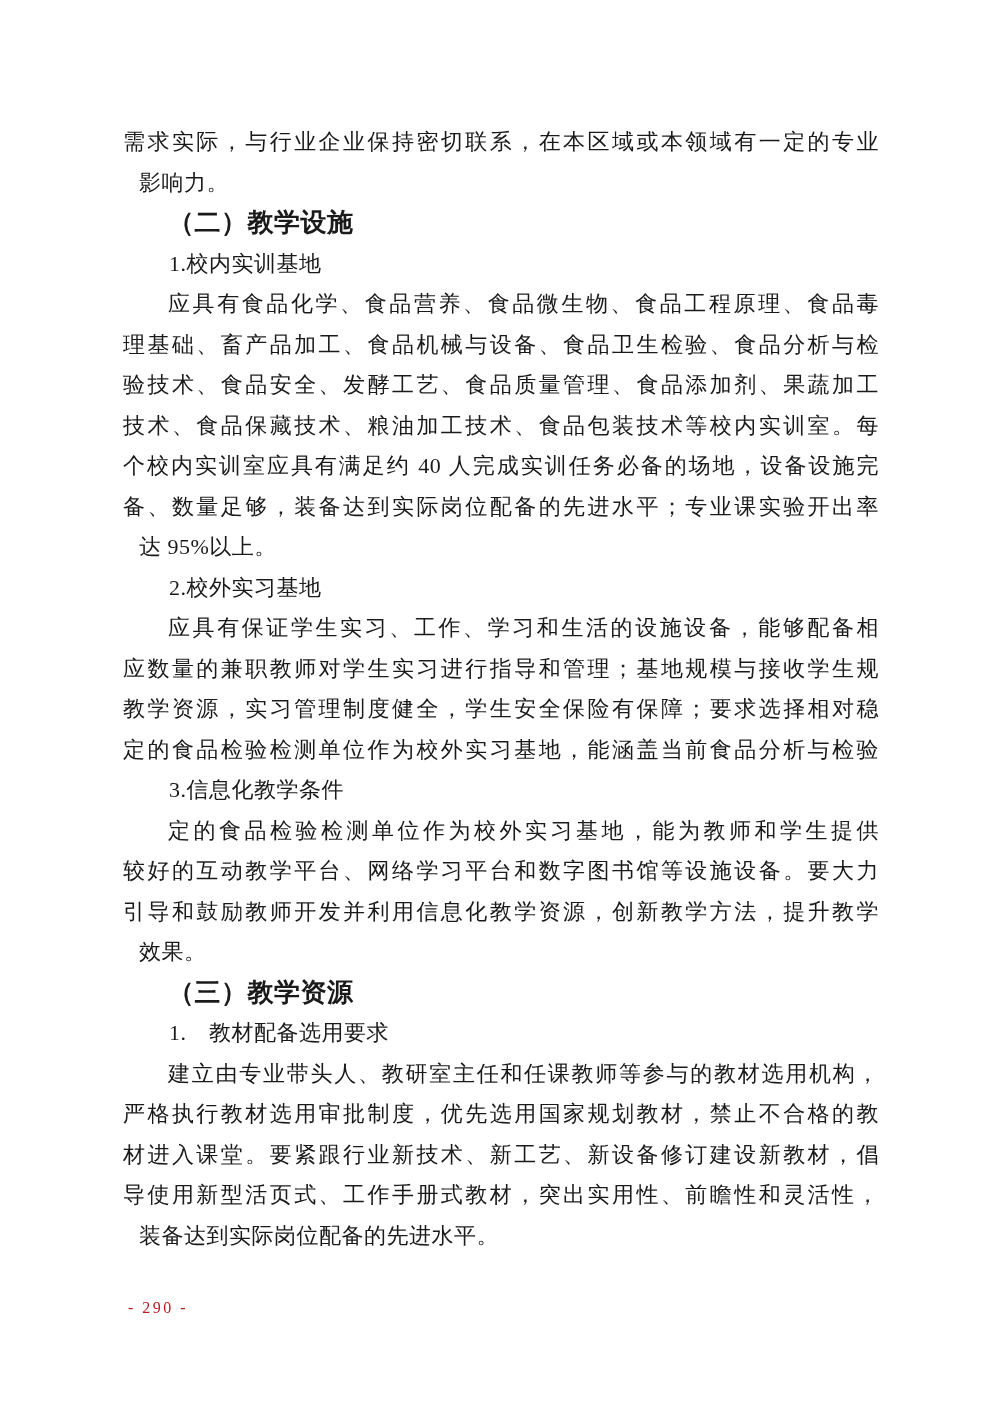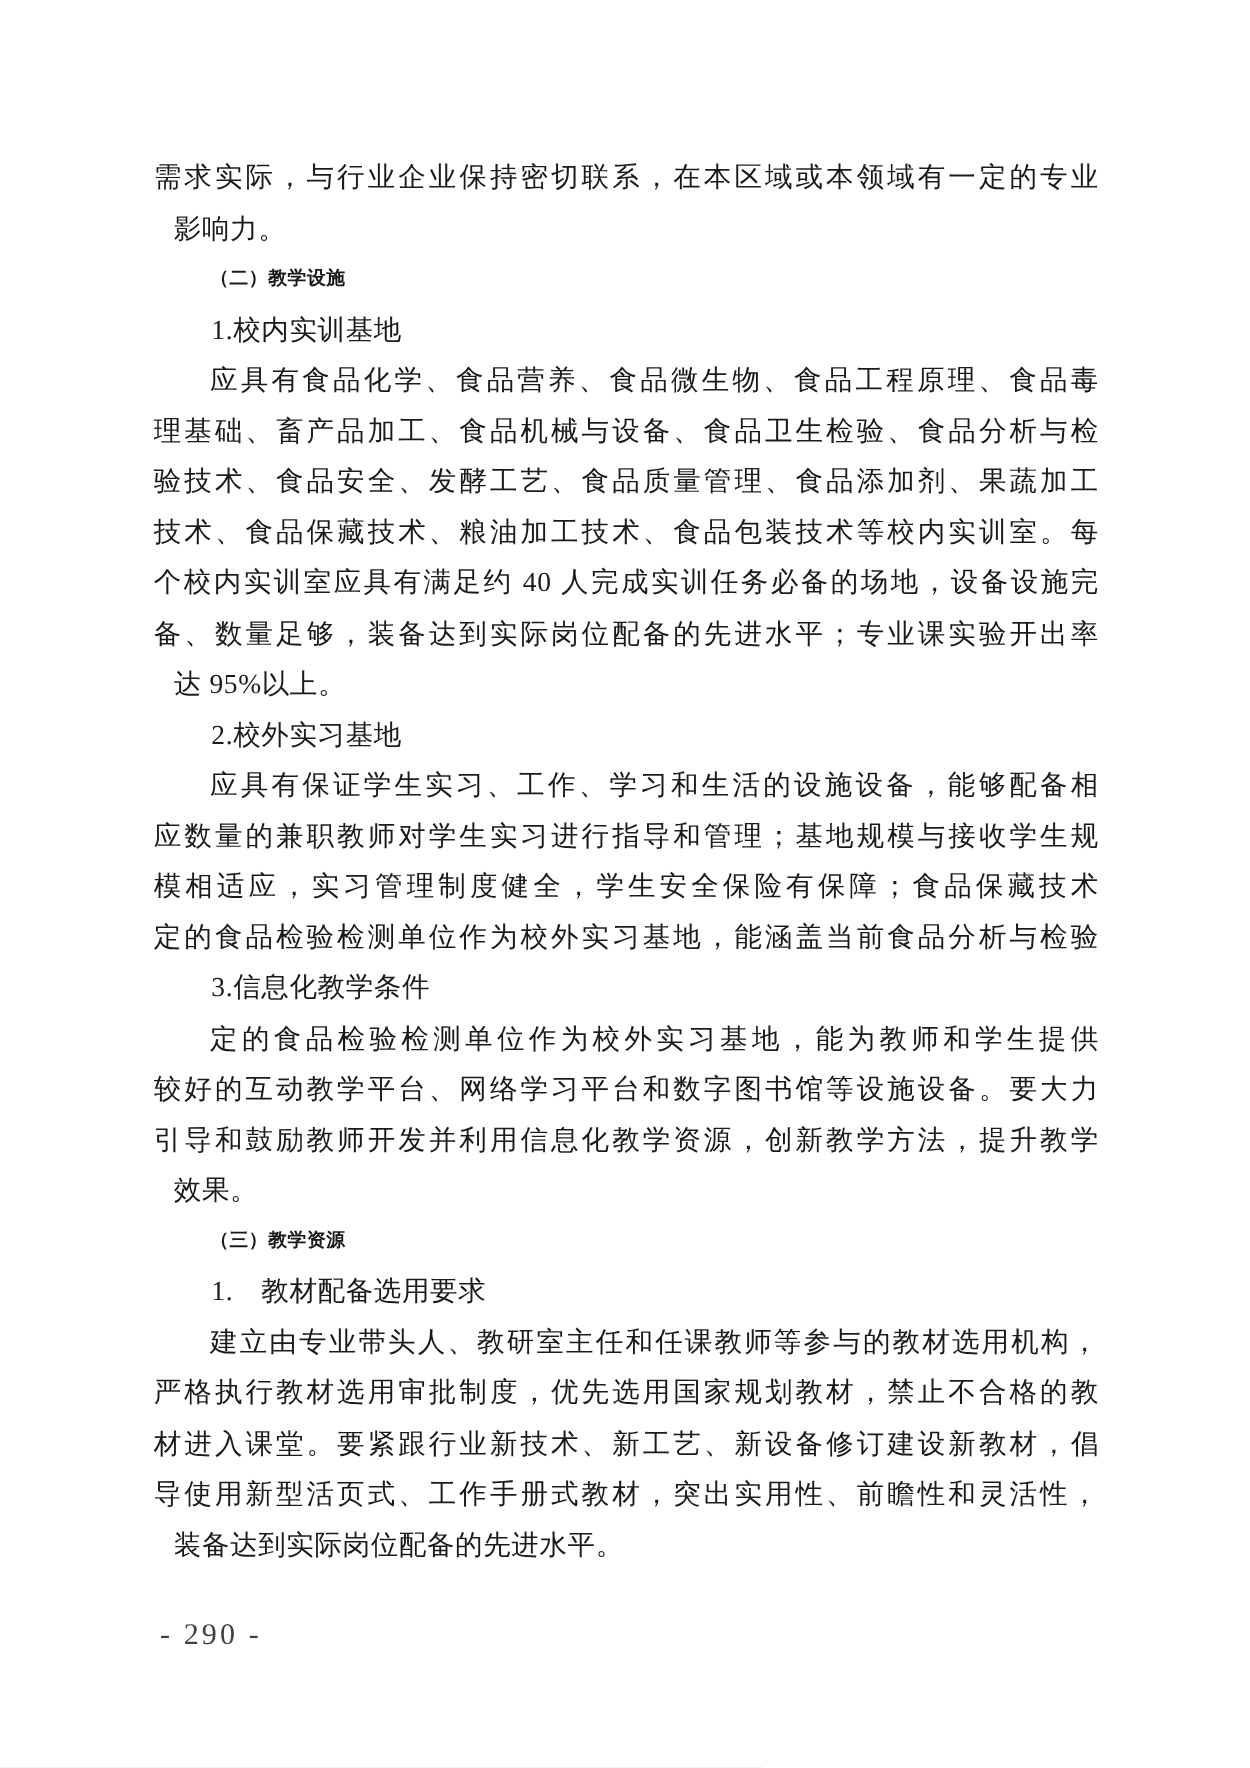--- a/index.html
+++ b/index.html
@@ -22,21 +22,21 @@
     top: 122px;
     width: 756px;
     font-size: 22px;
     line-height: 40.5px;
     color: #1a1a1a;
     letter-spacing: 0.5px;
   }
   .block { margin: 0; }
   .block.heading {
     font-weight: bold;
-    font-size: 15px;
+    font-size: 26px;
     text-indent: 45px;
   }
   .block.subheading {
     text-indent: 46px;
   }
   .line {
     text-align: justify;
     text-align-last: justify;
     text-justify: inter-character;
   }
@@ -44,23 +44,23 @@
     text-align-last: left;
     margin-left: 16px;
   }
   .line.indent {
     text-indent: 45px;
   }
   .page-number {
     position: absolute;
     left: 128px;
     top: 1293px;
-    font-size: 24px;
+    font-size: 16px;
     line-height: 30px;
-    color: #404040;
+    color: #b91c1c;
     letter-spacing: 2.5px;
     font-family: "Liberation Serif", "DejaVu Serif", serif;
   }
 </style>
 </head>
 <body>
 
 <div class="page">
   <div class="doc-body">
       <div class="block paragraph">
@@ -75,21 +75,21 @@
         <div class="line">验技术、食品安全、发酵工艺、食品质量管理、食品添加剂、果蔬加工</div>
         <div class="line">技术、食品保藏技术、粮油加工技术、食品包装技术等校内实训室。每</div>
         <div class="line">个校内实训室应具有满足约 40 人完成实训任务必备的场地，设备设施完</div>
         <div class="line">备、数量足够，装备达到实际岗位配备的先进水平；专业课实验开出率</div>
         <div class="line last">达 95%以上。</div>
       </div>
       <div class="block subheading">2.校外实习基地</div>
       <div class="block paragraph">
         <div class="line indent">应具有保证学生实习、工作、学习和生活的设施设备，能够配备相</div>
         <div class="line">应数量的兼职教师对学生实习进行指导和管理；基地规模与接收学生规</div>
-        <div class="line">模相适应，实习管理制度健全，学生安全保险有保障；食品保藏技术</div>
+        <div class="line">教学资源，实习管理制度健全，学生安全保险有保障；要求选择相对稳</div>
         <div class="line">定的食品检验检测单位作为校外实习基地，能涵盖当前食品分析与检验</div>
       </div>
       <div class="block subheading">3.信息化教学条件</div>
       <div class="block paragraph">
         <div class="line indent">定的食品检验检测单位作为校外实习基地，能为教师和学生提供</div>
         <div class="line">较好的互动教学平台、网络学习平台和数字图书馆等设施设备。要大力</div>
         <div class="line">引导和鼓励教师开发并利用信息化教学资源，创新教学方法，提升教学</div>
         <div class="line last">效果。</div>
       </div>
       <div class="block heading">（三）教学资源</div>

